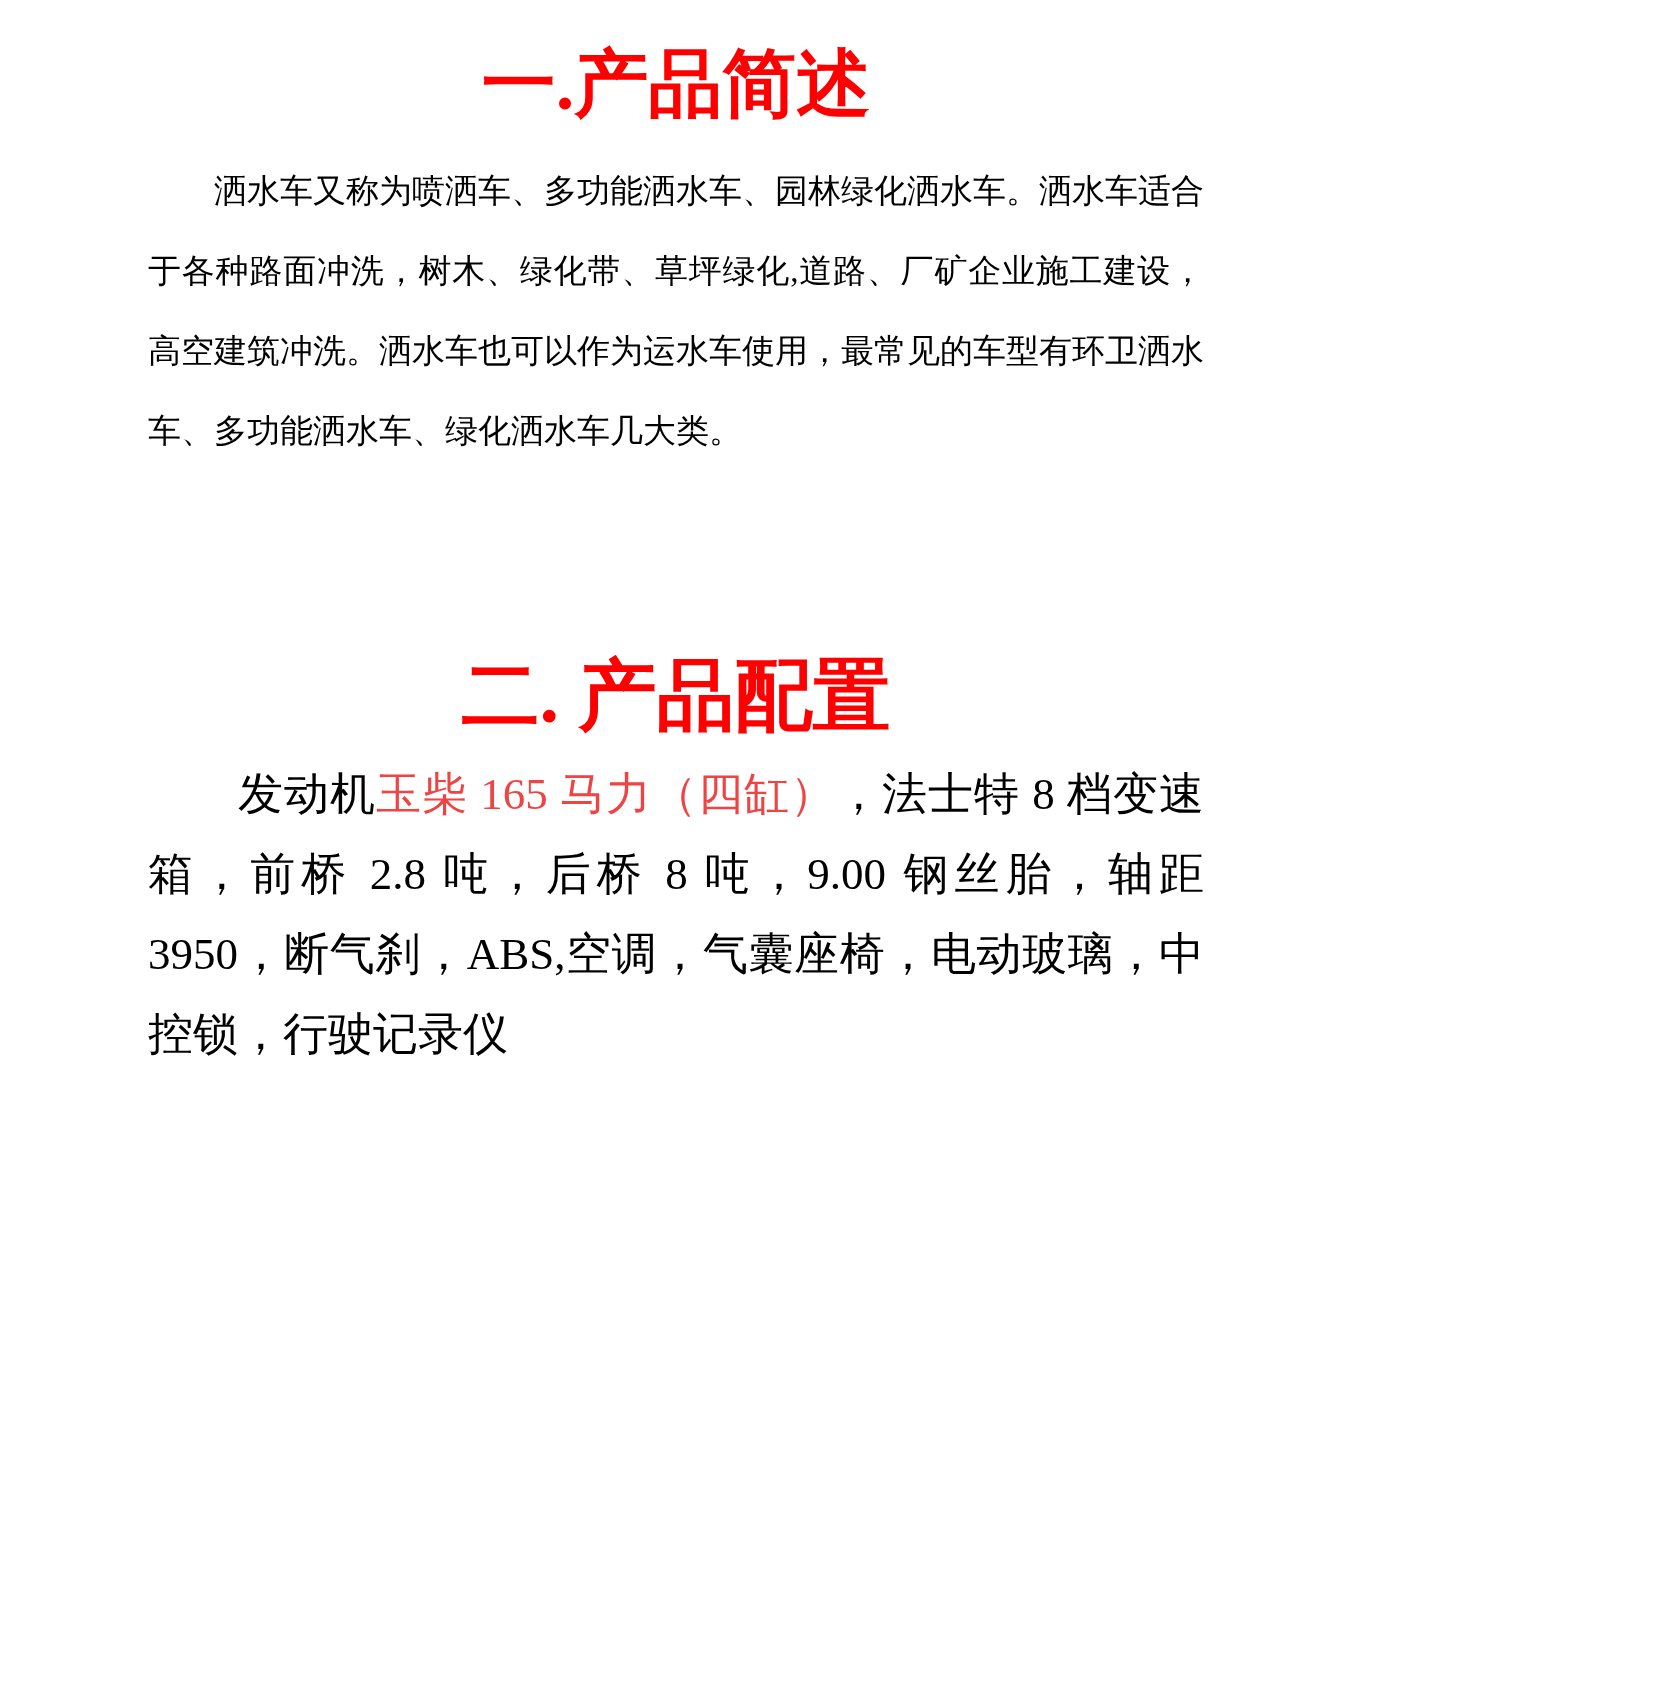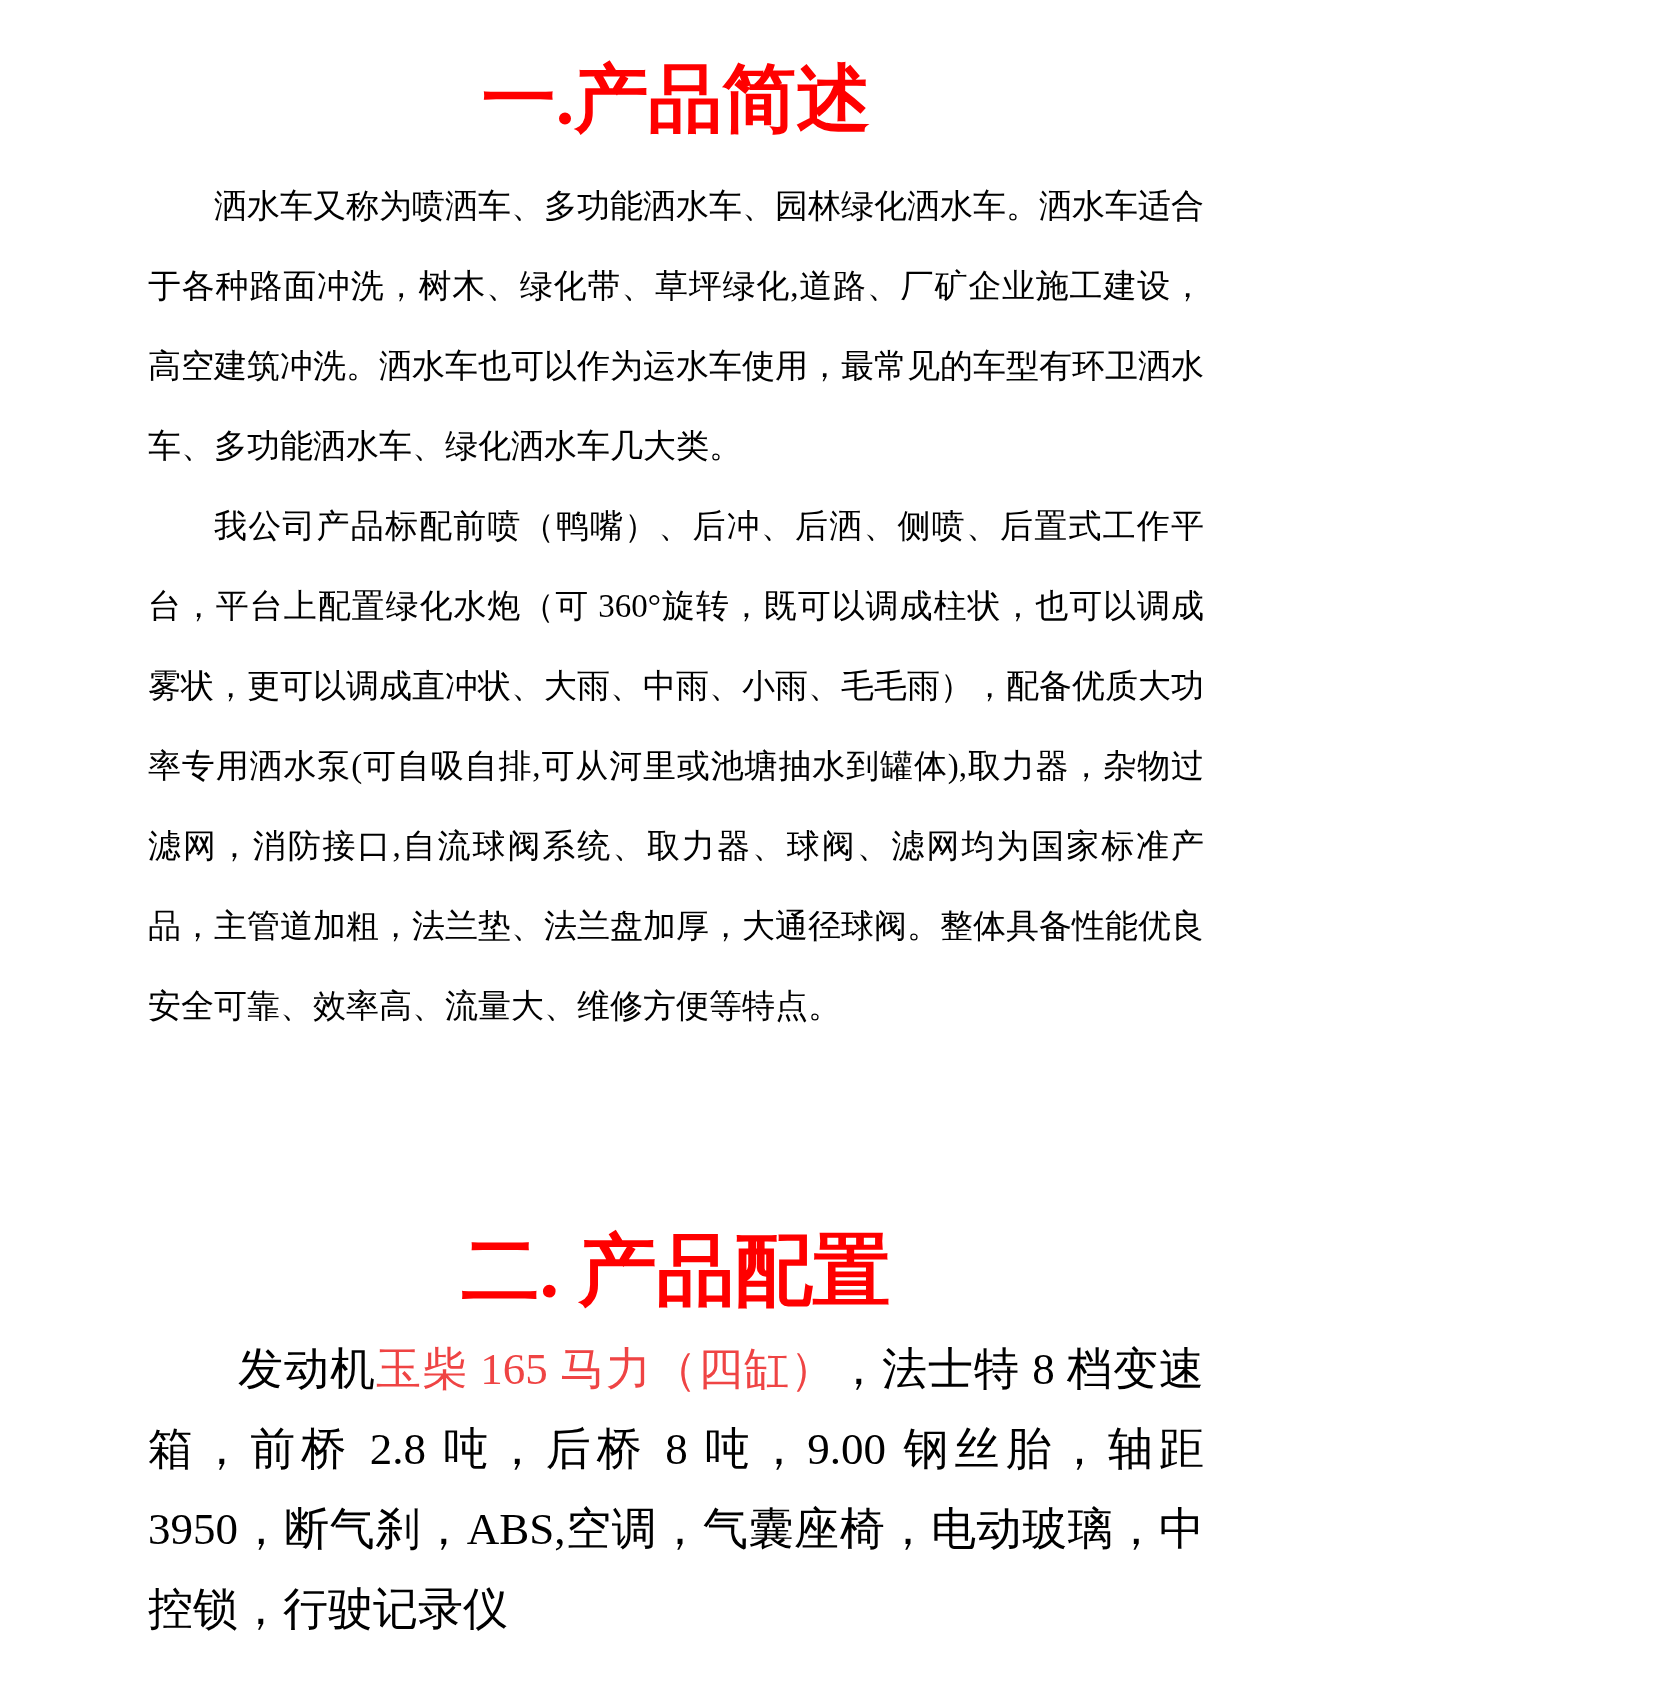--- a/index.html
+++ b/index.html
@@ -5,21 +5,21 @@
   html, body {
     margin: 0;
     padding: 0;
     background: #ffffff;
   }
   .page {
     position: relative;
     width: 1356px;
     height: 1685px;
     box-sizing: border-box;
-    padding: 55px 152px 0 148px;
+    padding: 40px 152px 0 148px;
     background: #ffffff;
     color: #000000;
     font-family: "Liberation Serif", "DejaVu Serif", serif;
     overflow: hidden;
   }
   .doc-title {
     color: #ff0000;
     font-weight: bold;
     text-align: center;
     line-height: 1.2;
@@ -60,20 +60,19 @@
 </style>
 </head>
 <body>
 
 <div class="page">
 
   <h1 class="doc-title t1">一.产品简述</h1>
 
   <p class="body-p">洒水车又称为喷洒车、多功能洒水车、园林绿化洒水车。洒水车适合于各种路面冲洗，树木、绿化带、草坪绿化,道路、厂矿企业施工建设，高空建筑冲洗。洒水车也可以作为运水车使用，最常见的车型有环卫洒水车、多功能洒水车、绿化洒水车几大类。</p>
 
-  <p class="body-p">我公司产品标配前喷（鸭嘴）、后冲、后洒、侧喷、后置式工作平台，平台上配置绿化水炮（可 360°旋转，既可以调成柱状，也可以调成雾状，更可以调成直冲状、大雨、中雨、小雨、毛毛雨），配备优质大功率专用洒水泵(可自吸自排,可从河里或池塘抽水到罐体),取力器，杂物过滤网，消防接口,自流球阀系统、取力器、球阀、滤网均为国家标准产品，主管道加粗，法兰垫、法兰盘加厚，大通径球阀。整体具备性能优良安全可靠、效率高、流量大、维修方便等特点。</p>
 
   <h1 class="doc-title t2">二. 产品配置</h1>
 
 
   <p class="chassis-p"><span>发动机</span><span class="red">玉柴 165 马力（四缸）</span><span>，法士特 8 档变速箱，前桥 2.8 吨，后桥 8 吨，9.00 钢丝胎，轴距 3950，断气刹，ABS,空调，气囊座椅，电动玻璃，中控锁，行驶记录仪</span></p>
 
 </div>
 
 </body></html>

